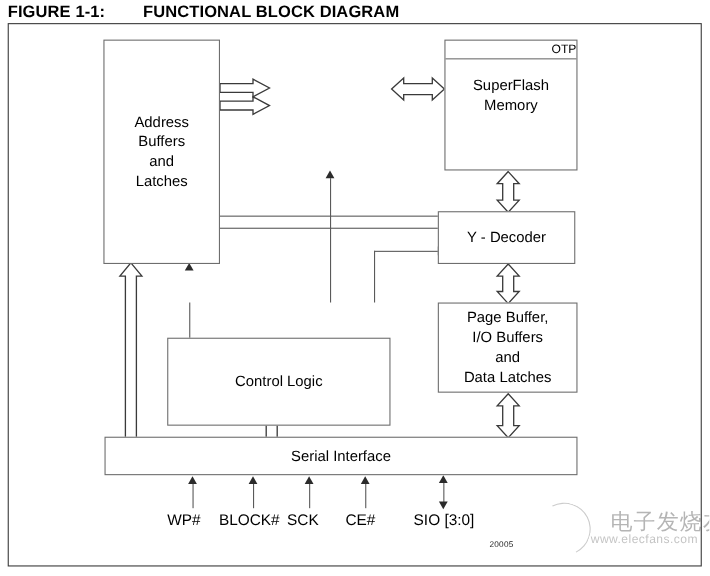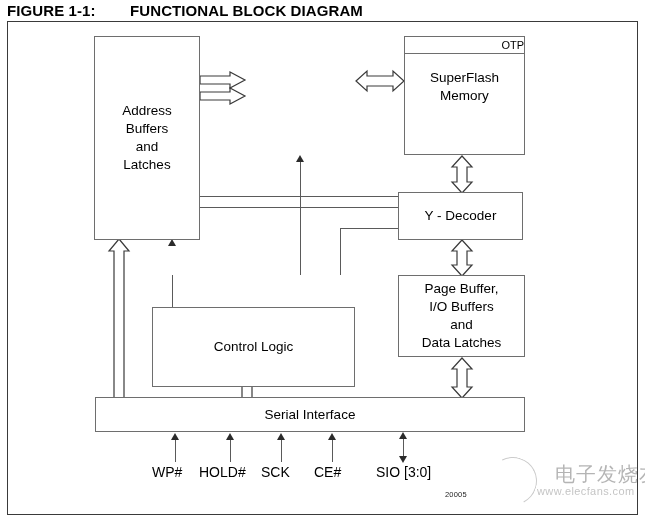--- a/index.html
+++ b/index.html
@@ -300,21 +300,21 @@
       <polygon points="13,0 23,12 18,12 18,159 8,159 8,12 3,12"></polygon>
     </svg>
   </div>
 
   <div class="wire v" style="left:175px; top:440px; height:22px;"></div>
   <div class="tip up" style="left:171px; top:433px;"></div>
   <div class="pin-lbl" style="left:152px; top:464px;">WP#</div>
 
   <div class="wire v" style="left:230px; top:440px; height:22px;"></div>
   <div class="tip up" style="left:226px; top:433px;"></div>
-  <div class="pin-lbl" style="left:199px; top:464px;">HOLD#</div>
+  <div class="pin-lbl" style="left:199px; top:464px;">BLOCK#</div>
 
   <div class="wire v" style="left:281px; top:440px; height:22px;"></div>
   <div class="tip up" style="left:277px; top:433px;"></div>
   <div class="pin-lbl" style="left:261px; top:464px;">SCK</div>
 
   <div class="wire v" style="left:332px; top:440px; height:22px;"></div>
   <div class="tip up" style="left:328px; top:433px;"></div>
   <div class="pin-lbl" style="left:314px; top:464px;">CE#</div>
 
   <div class="wire v" style="left:403px; top:438px; height:20px;"></div>

